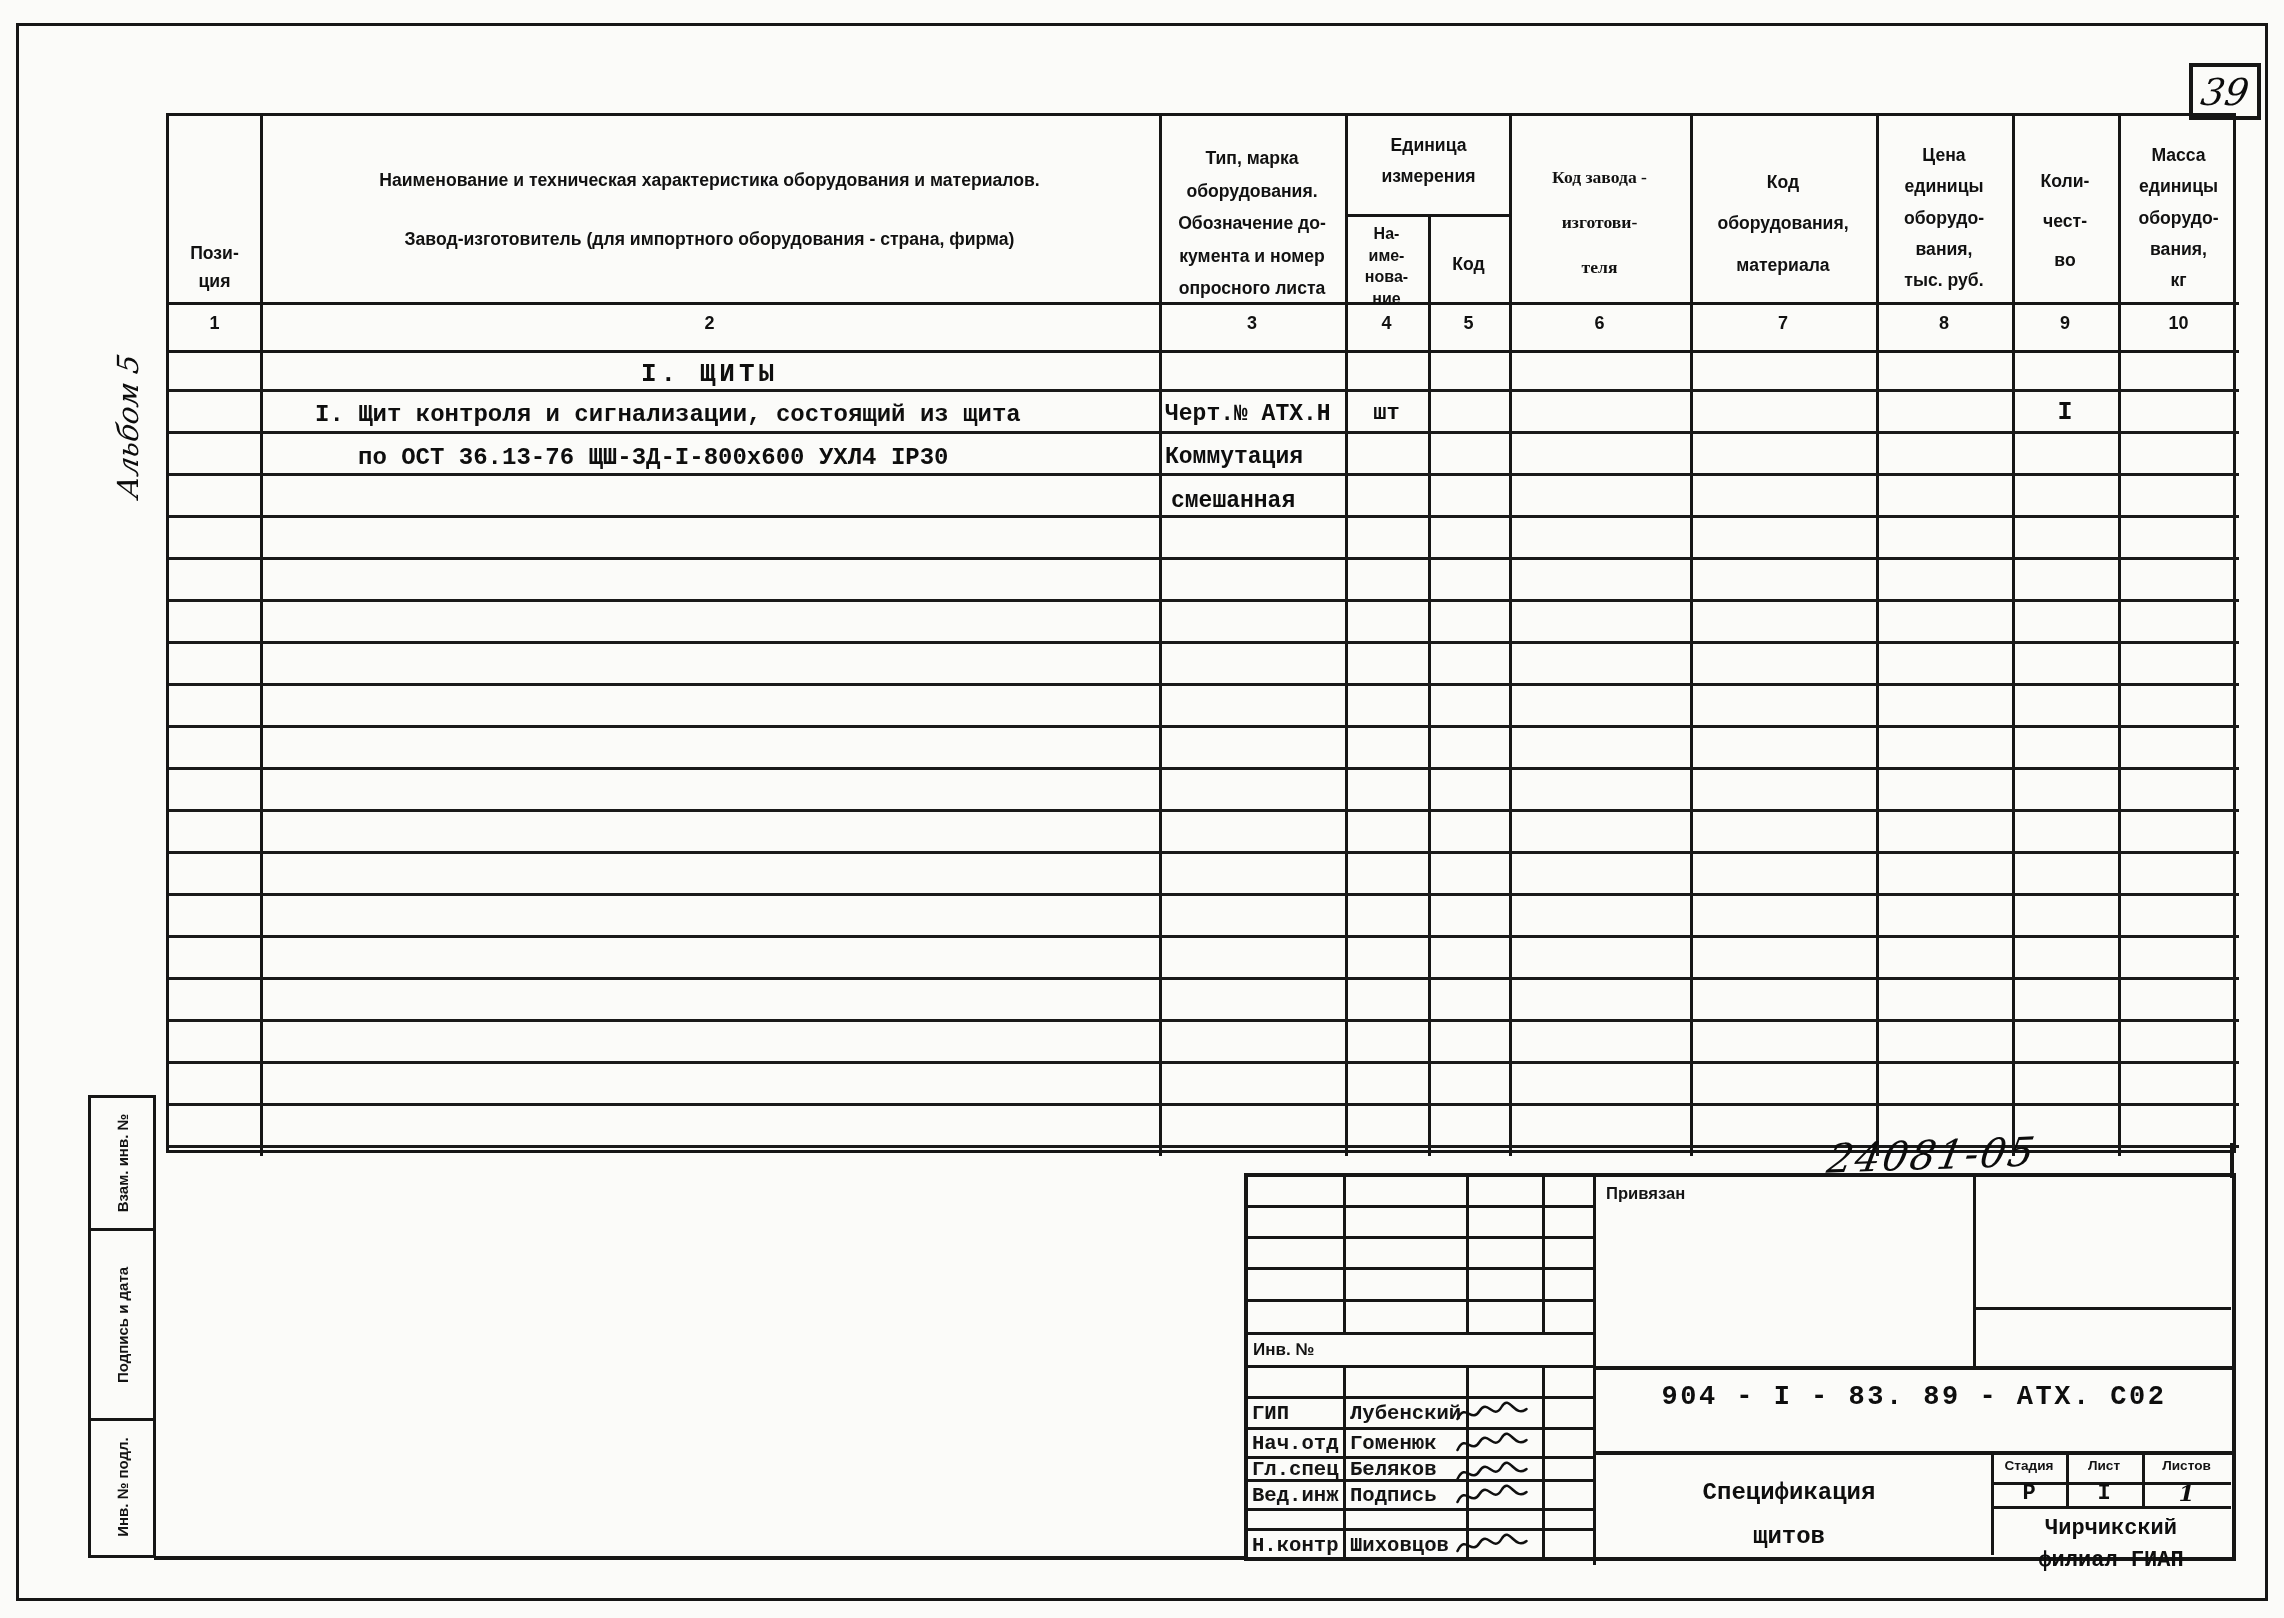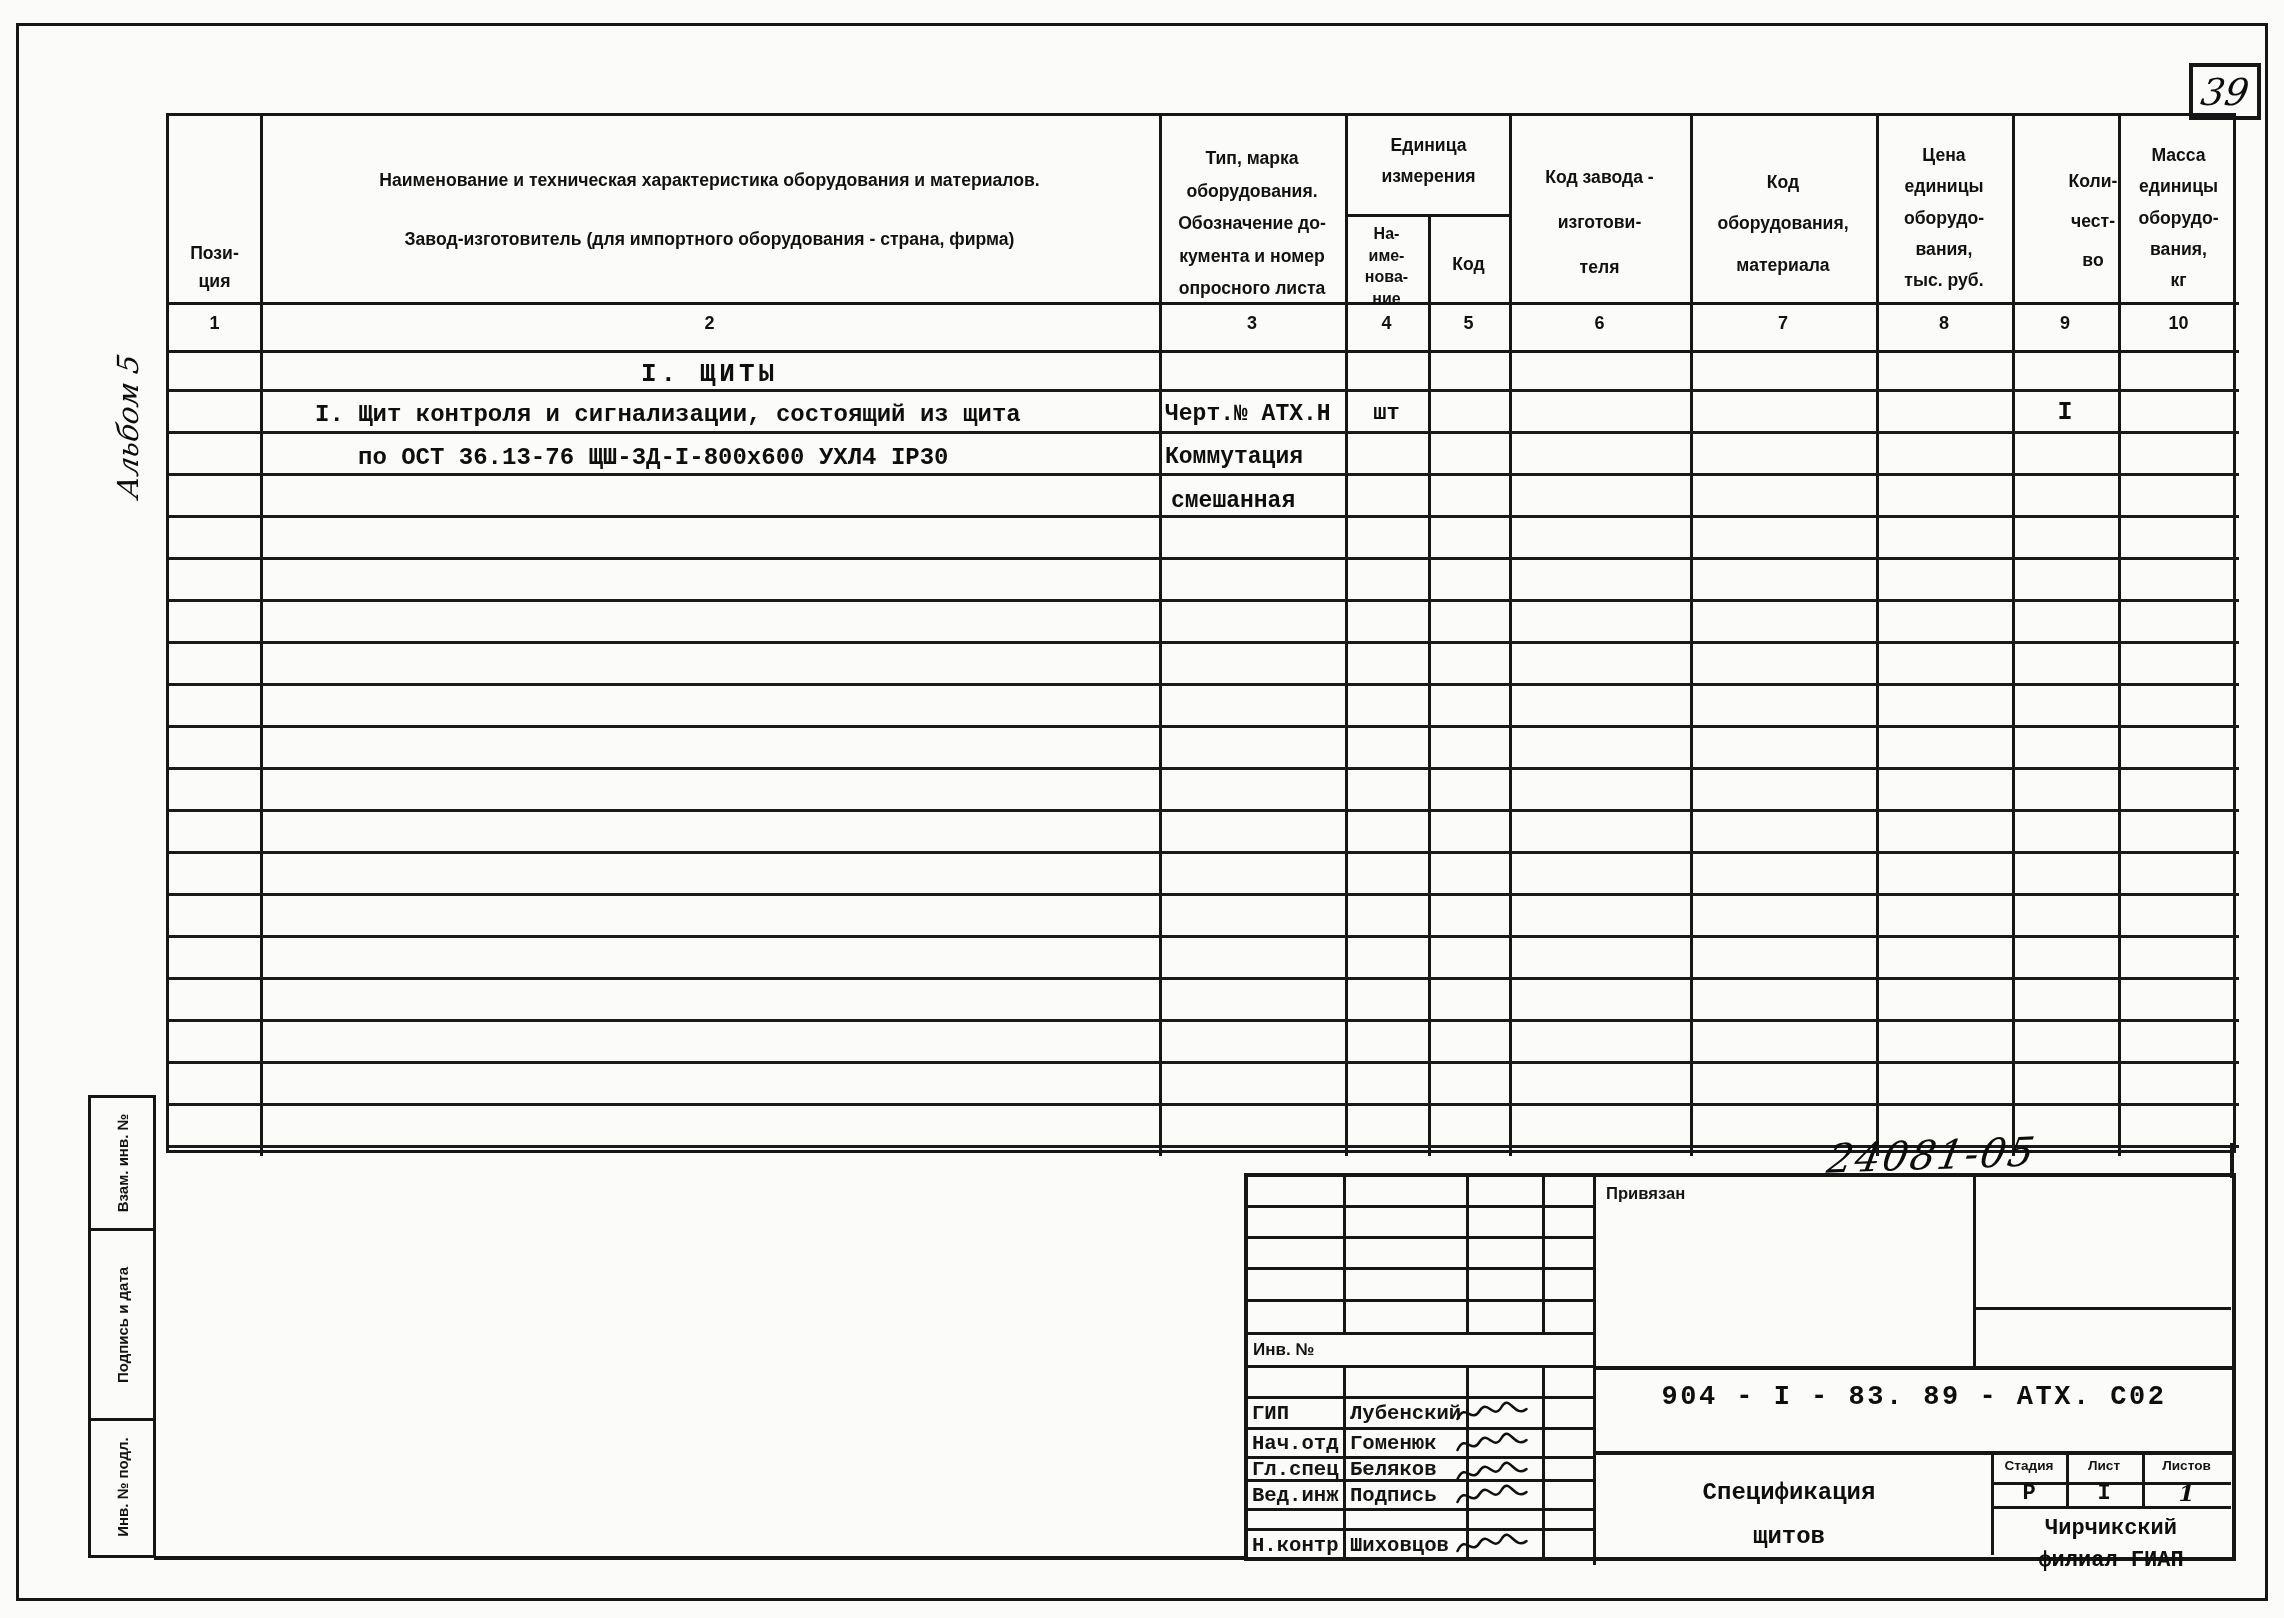--- a/index.html
+++ b/index.html
@@ -86,32 +86,32 @@
 Обозначение до-
 кумента и номер
 опросного листа</div>
     <div class="hdr" style="left:1176px;top:14px;width:167px;line-height:1.75;">Единица
 измерения</div>
     <div class="hdr" style="left:1176px;top:107px;width:83px;line-height:1.35;font-size:16px;">На-
 име-
 нова-
 ние</div>
     <div class="hdr" style="left:1259px;top:132px;width:81px;">Код</div>
-    <div class="hdr" style="left:1340px;top:39px;width:181px;line-height:2.55;">Код  завода -
+    <div class="hdr" style="left:1340px;top:39px;width:181px;line-height:2.55;font-family:Liberation Serif, serif;">Код  завода -
 изготови-
 теля</div>
     <div class="hdr" style="left:1521px;top:46px;width:186px;line-height:2.35;">Код
 оборудования,
 материала</div>
     <div class="hdr" style="left:1707px;top:24px;width:136px;line-height:1.78;">Цена
 единицы
 оборудо-
 вания,
 тыс. руб.</div>
-    <div class="hdr" style="left:1843px;top:46px;width:106px;line-height:2.25;padding-left:28px;">Коли-
+    <div class="hdr" style="left:1843px;top:46px;width:106px;line-height:2.25;">Коли-
 чест-
 во</div>
     <div class="hdr" style="left:1949px;top:24px;width:121px;line-height:1.78;">Масса
 единицы
 оборудо-
 вания,
 кг</div>
 
     <div class="num" style="left:0;top:197px;width:91px;">1</div>
     <div class="num" style="left:91px;top:197px;width:899px;">2</div>

